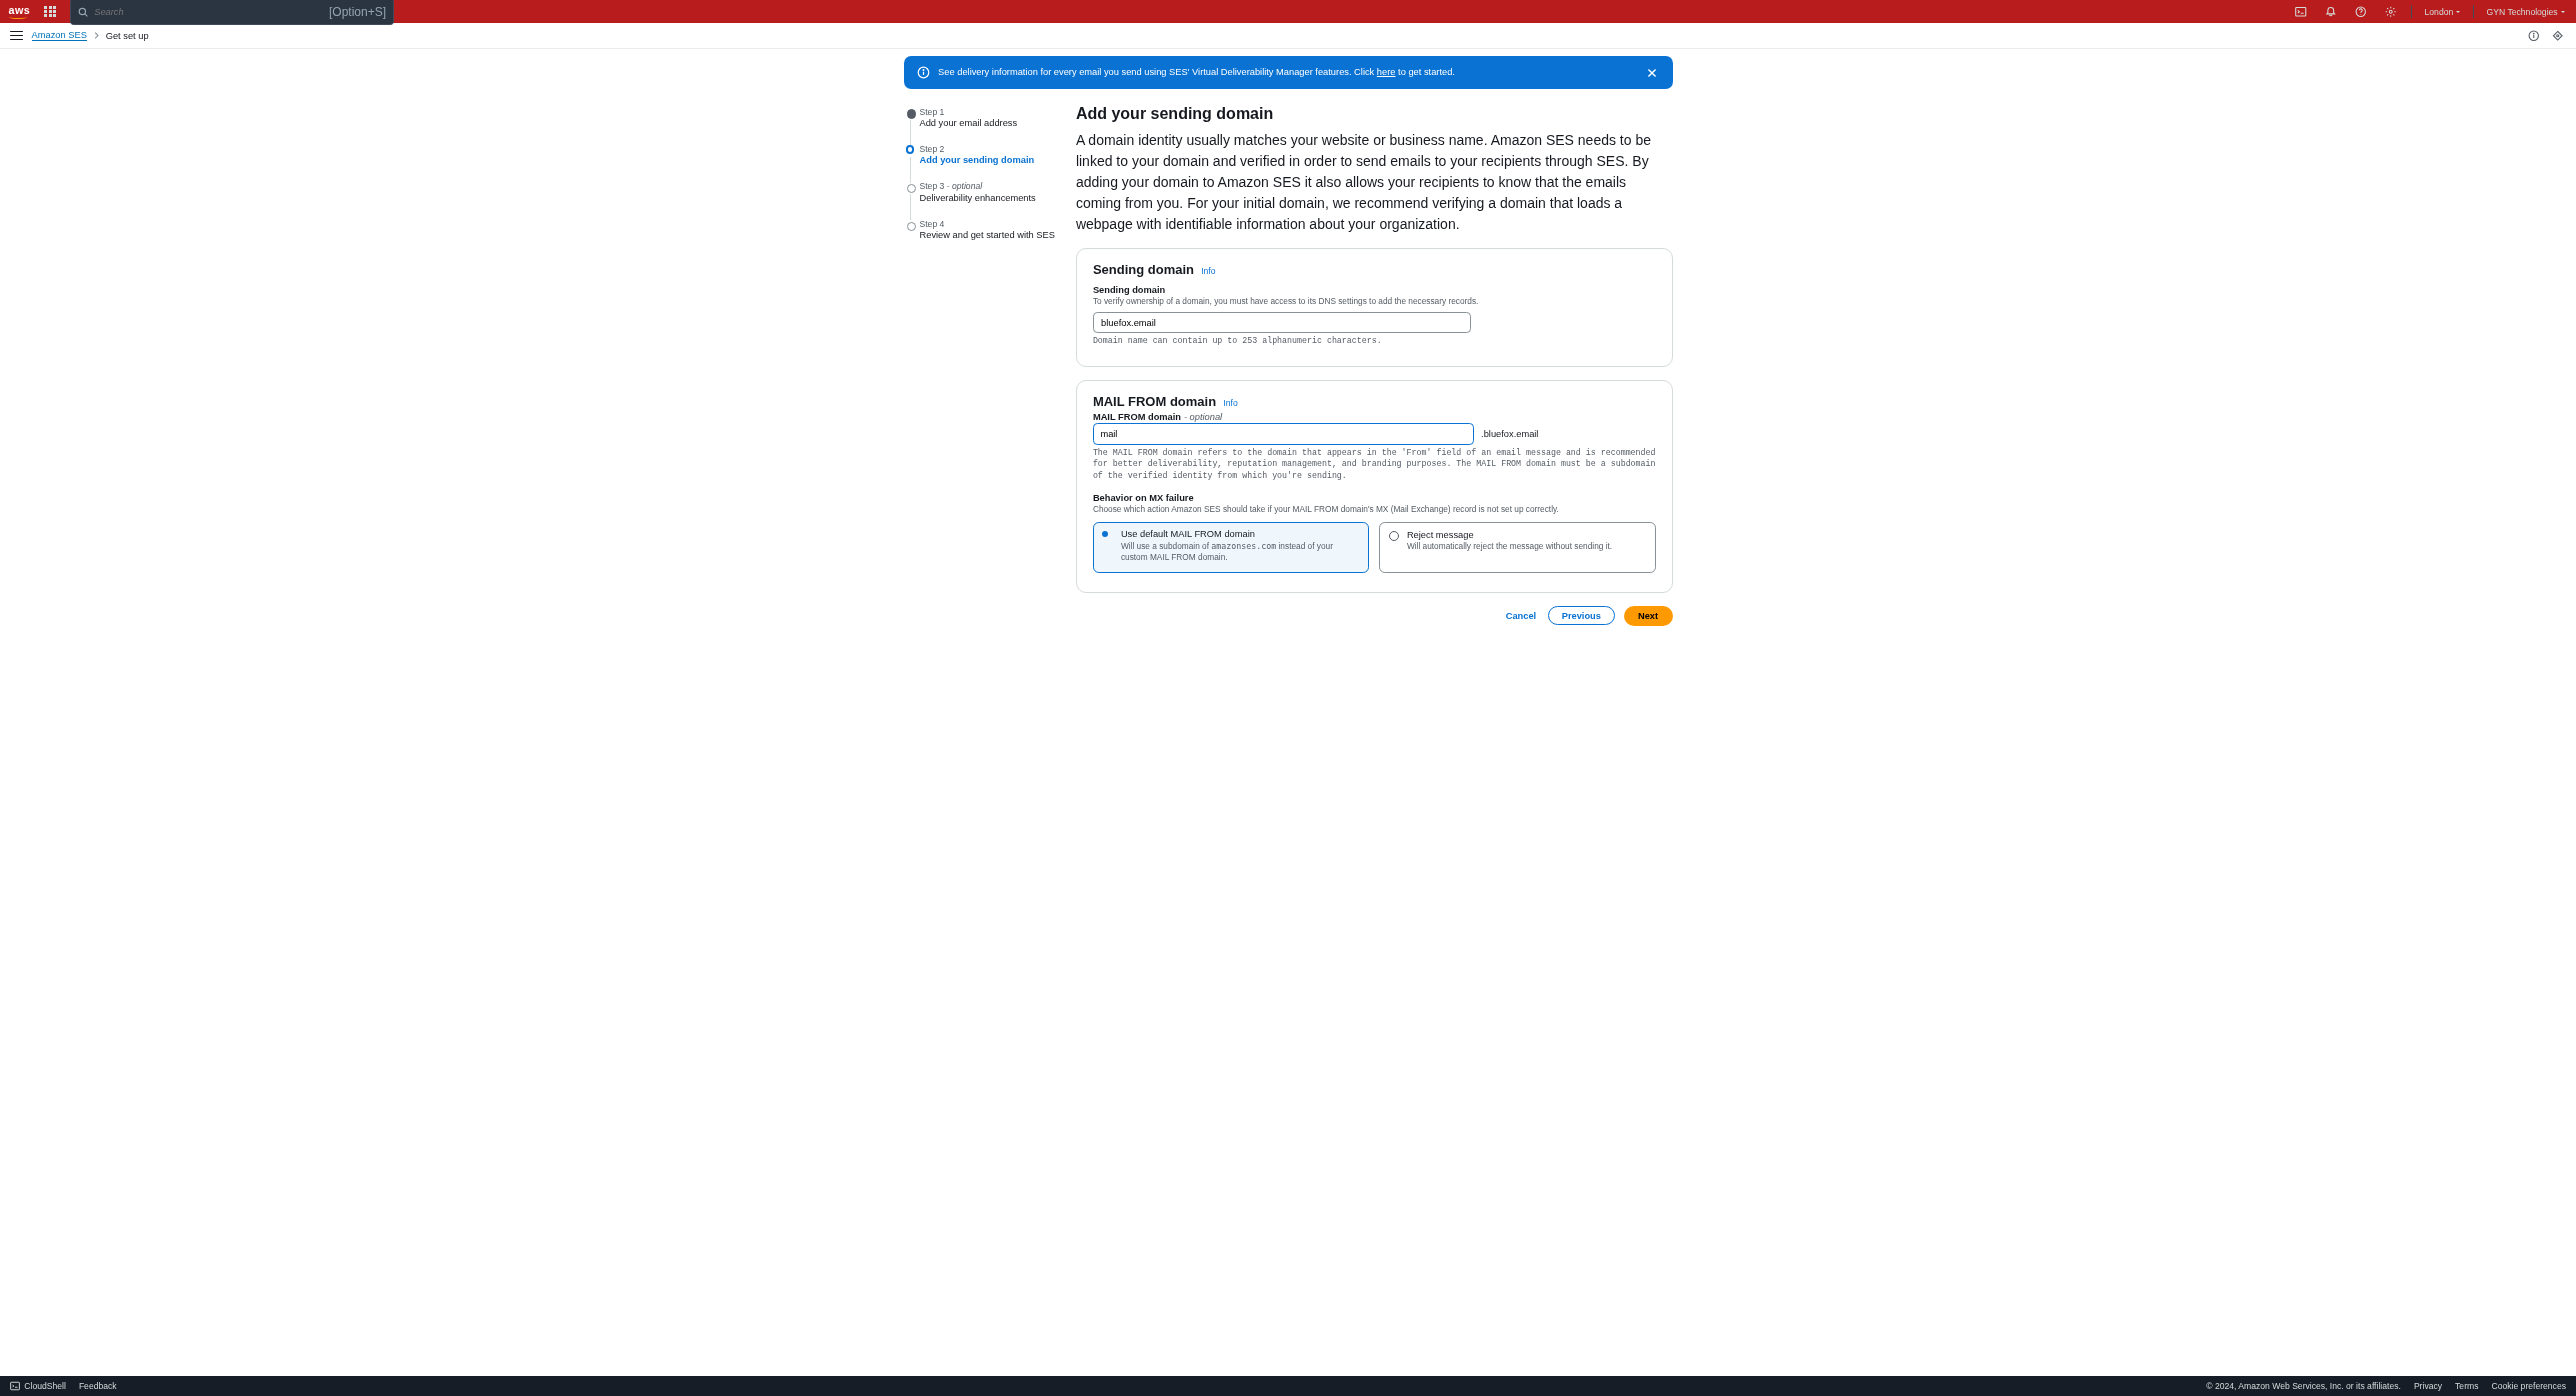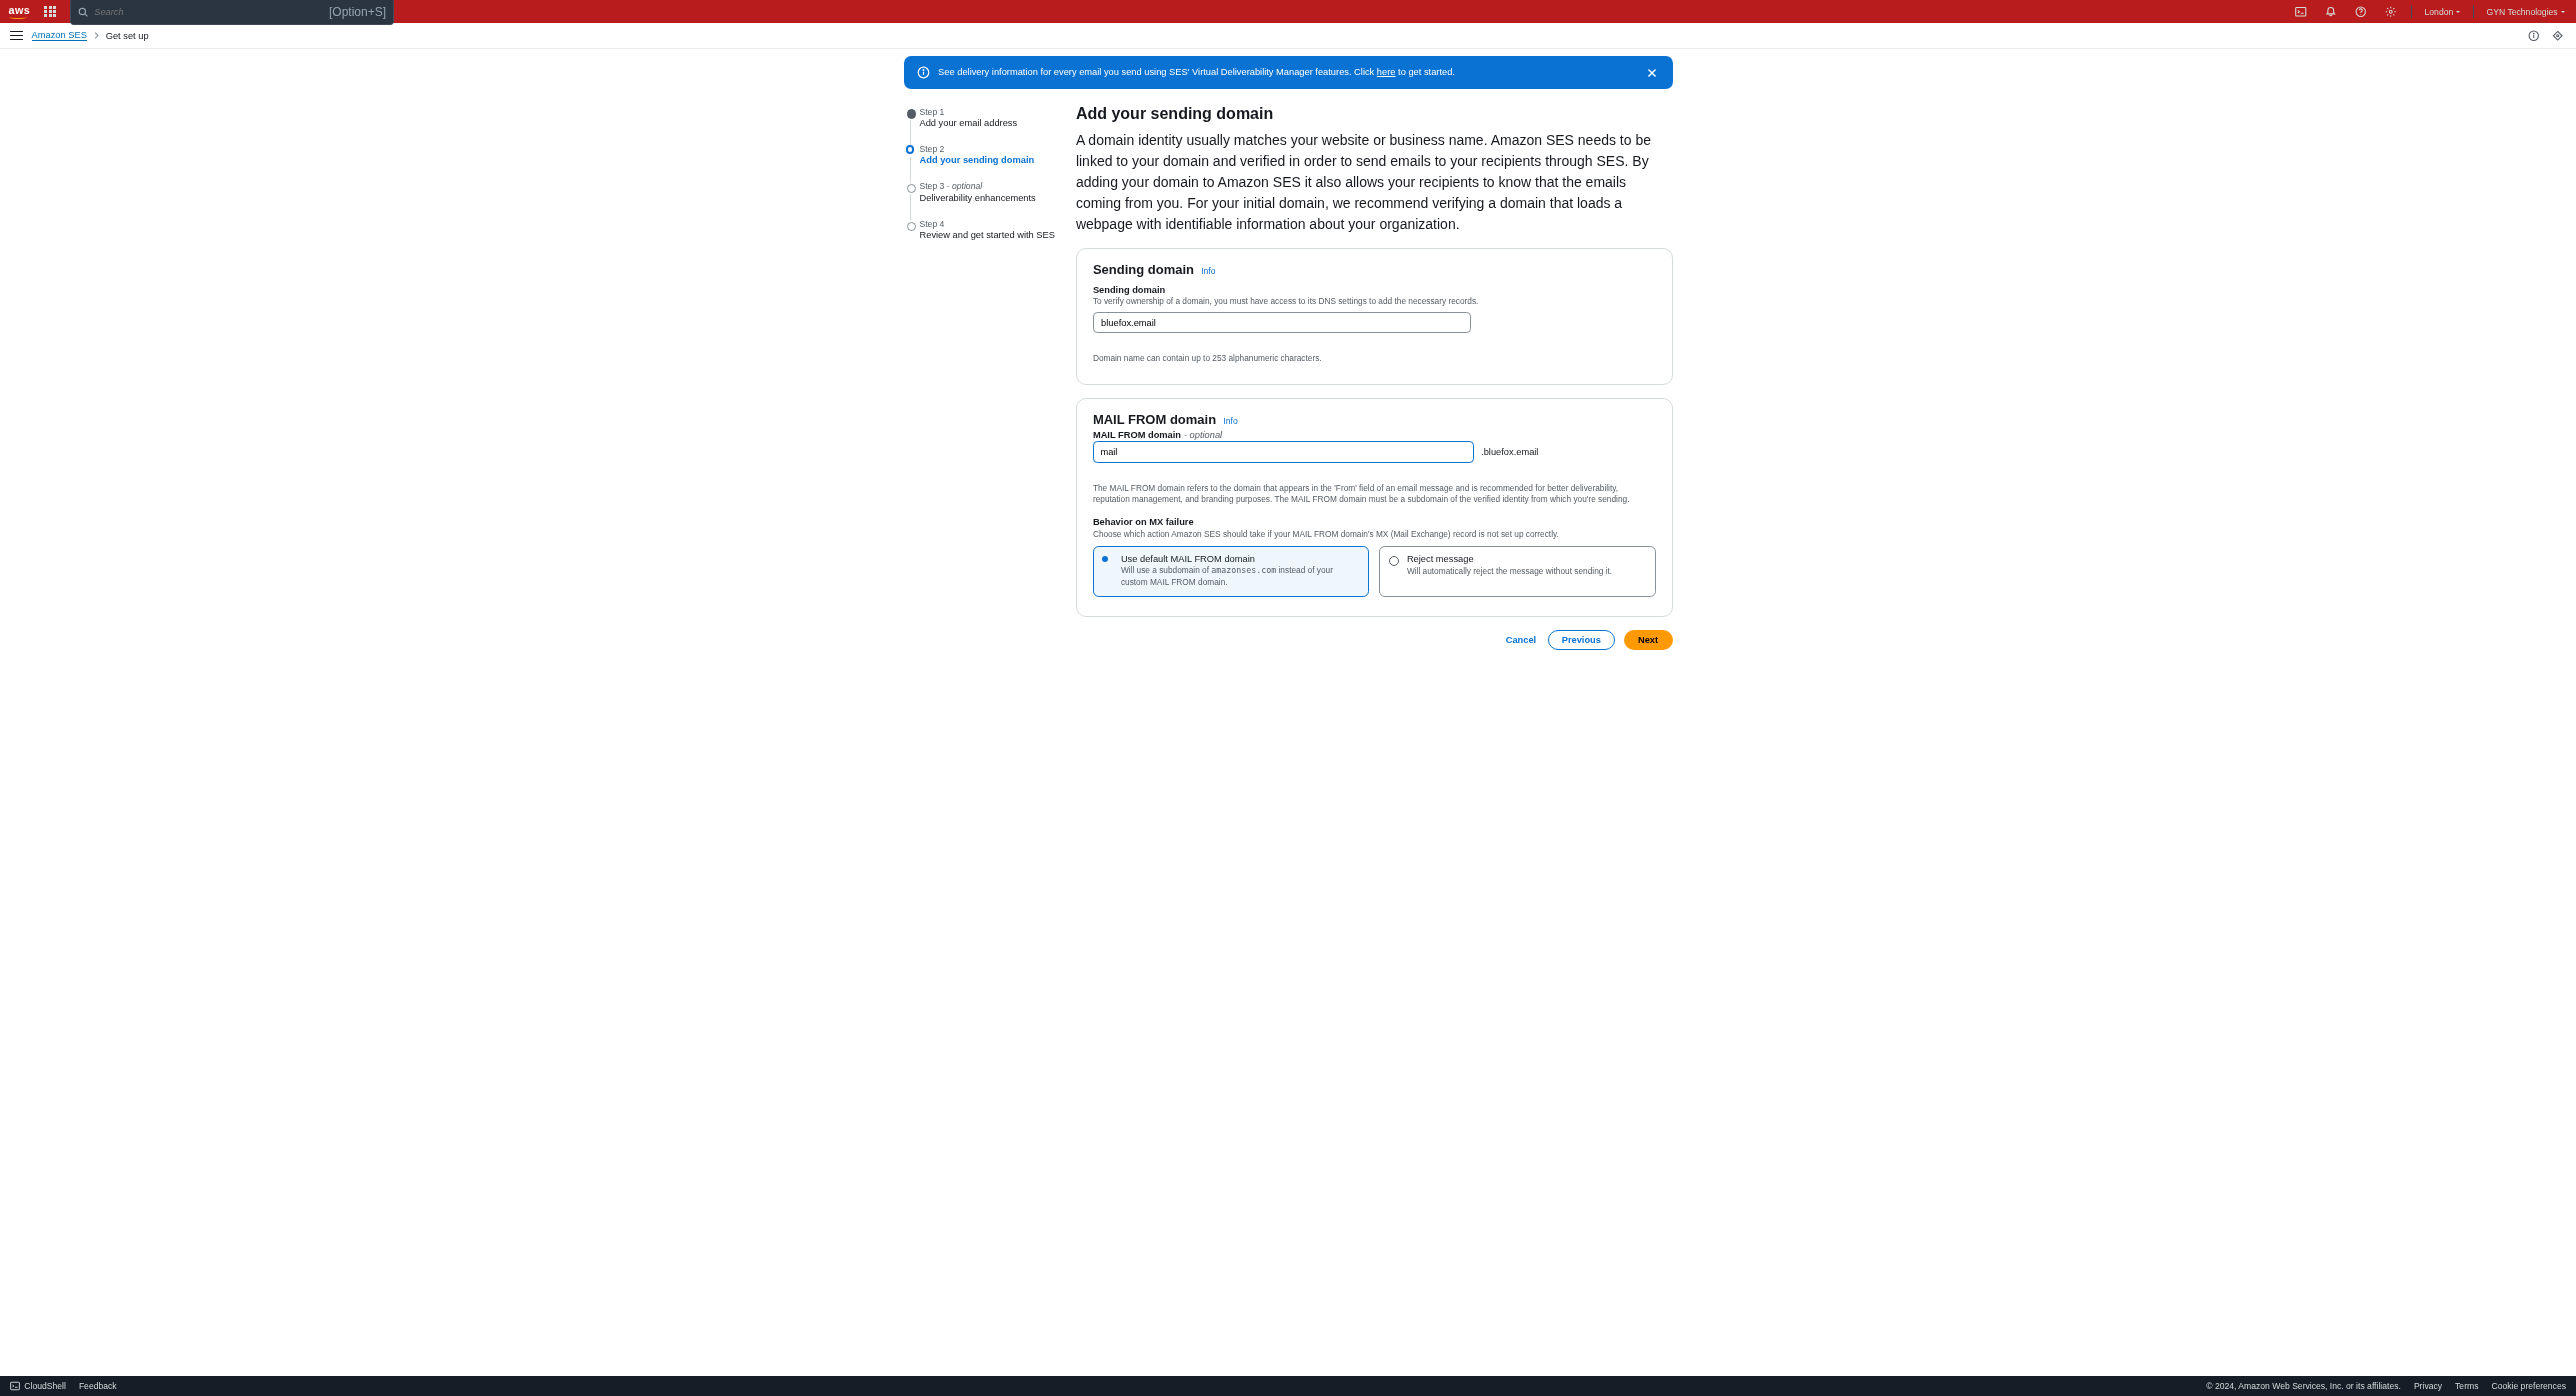--- a/index.html
+++ b/index.html
@@ -68,21 +68,21 @@
   .panel { border:0.7px solid #d5dbdb; border-radius:10px; padding:13px 16px 14.4px; margin-bottom:13px; }
   .panel-header { display:flex; align-items:baseline; gap:7.2px; margin-bottom:2.9px; }
   .panel-header h2 { font-size:13px; font-weight:700; }
   .panel-header .info-link { color:#0972d3; font-size:8.6px; cursor:pointer; text-decoration:none;}
   .panel-desc { font-size:9.3px; line-height:1.5; margin-top:4.3px; margin-bottom:10px; color:#16191f;}
 
   .field { margin-bottom:4.3px; }
   .field-label { font-size:9.3px; font-weight:700; margin-bottom:1.4px; display:flex; gap:2.9px; align-items:baseline;}
   .field-label .opt { font-weight:400; font-style:italic; color:#545b64;}
   .field-sub { font-size:8.3px; color:#545b64; margin-bottom:4.3px; line-height:1.4;}
-  .field-hint { font-size:8.3px; color:#545b64; margin-top:20px; line-height:1.4;}
+  .field-hint { font-size:8.3px; color:#545b64; margin-top:2px; line-height:1.4;font-family:Liberation Mono, monospace;}
   .text-input { width:378px; max-width:100%; height:21.6px; border:0.7px solid #879196; border-radius:4.3px; padding:0 7.2px; font-size:9.3px; outline:none;}
   .text-input.focused { border:1.4px solid #0972d3; padding:0 6.5px;}
   .input-row { display:flex; align-items:center; gap:7.2px; }
   .domain-suffix { font-size:9.3px; color:#16191f; }
 
   
   .radio-row { display:flex; gap:10px; margin-top:5.8px; }
   .radio-tile { flex:1; border:0.7px solid #879196; border-radius:5.8px; padding:7.2px 8.6px 8.6px 27px; position:relative; cursor:pointer;}
   .radio-tile.selected { border:1.4px solid #0972d3; background:#f0f7fc; padding:6.5px 8px 8px 27px;}
   .radio-tile .radio-dot { position:absolute; left:8.6px; top:8.6px; width:10px; height:10px; border-radius:50%; border:0.7px solid #545b64; background:#fff;}

